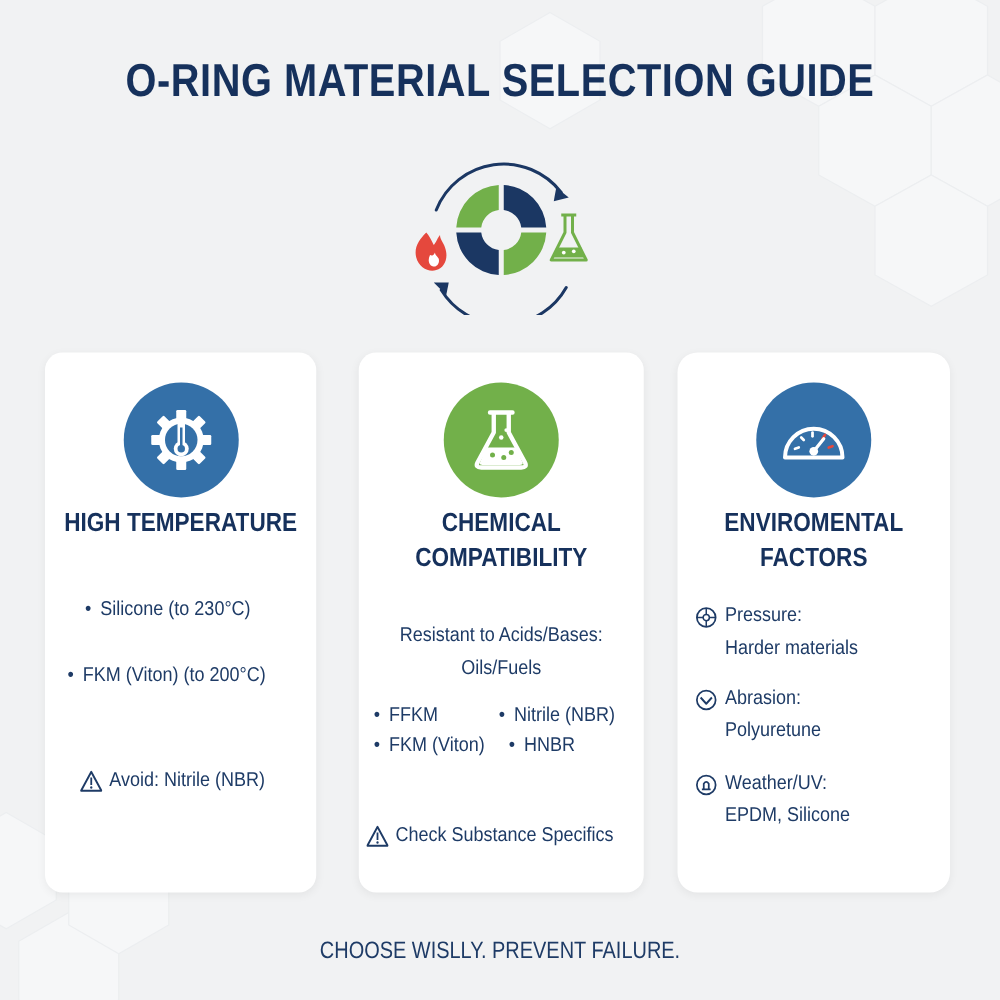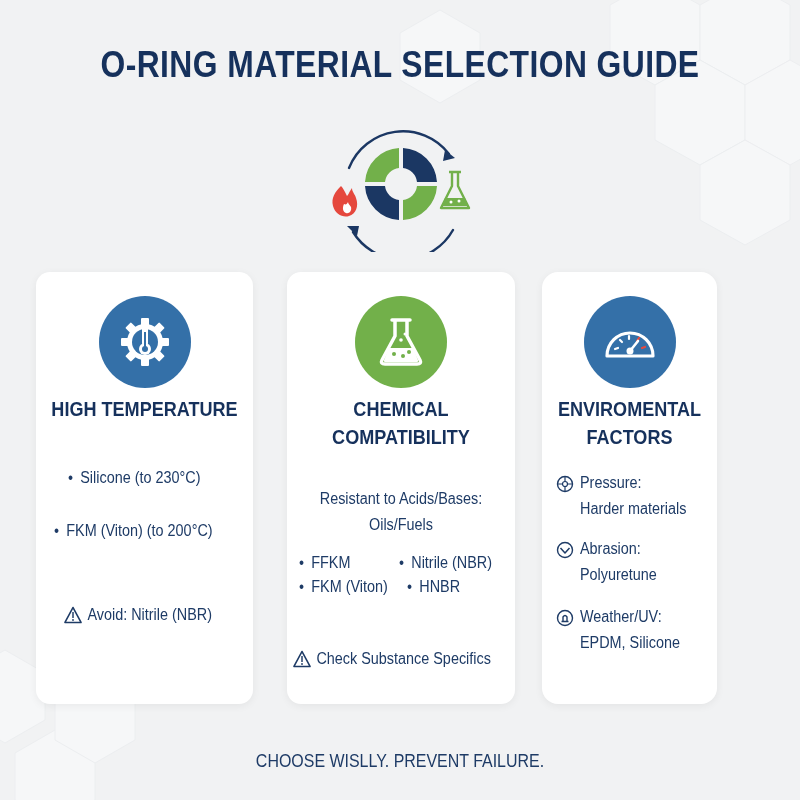--- a/index.html
+++ b/index.html
@@ -12,26 +12,26 @@
     .bg-hex { position: absolute; inset: 0; z-index: 0; }
     .title {
       position: absolute; left: 0; right: 0; top: 44px; text-align: center;
       font-family: "Liberation Sans", sans-serif; font-weight: bold;
       font-size: 37px; letter-spacing: 0.5px; color: #16315c;
       transform: scaleX(0.86); transform-origin: center;
       z-index: 2; margin: 0;
     }
     .hero { position: absolute; left: 325px; top: 128px; width: 152px; height: 124px; z-index: 2; }
     .card {
-      position: absolute; top: 272px; height: 432px; background: #ffffff;
+      position: absolute; top: 282px; height: 432px; background: #ffffff;
       border-radius: 14px; box-shadow: 0 2px 8px rgba(0,0,0,0.06); z-index: 2;
     }
     .card-1 { left: 36px; width: 217px; }
     .card-2 { left: 287px; width: 228px; }
-    .card-3 { left: 542px; width: 175px; border-radius: 16px; }
+    .card-3 { left: 542px; width: 218px; border-radius: 16px; }
     .icon-circle {
       position: absolute; top: 24px; left: 50%; width: 92px; height: 92px; margin-left: -46px;
       border-radius: 50%; display: flex; align-items: center; justify-content: center;
     }
     .card-heading {
       position: absolute; left: 0; right: 0; text-align: center; font-weight: bold;
       font-size: 21px; line-height: 30px; color: #16315c; margin: 0;
       transform: scaleX(0.86); transform-origin: center;
     }
     .txt {

